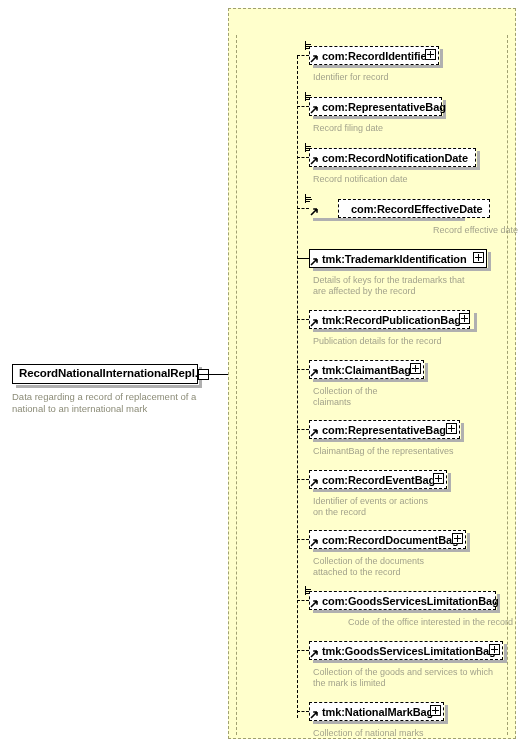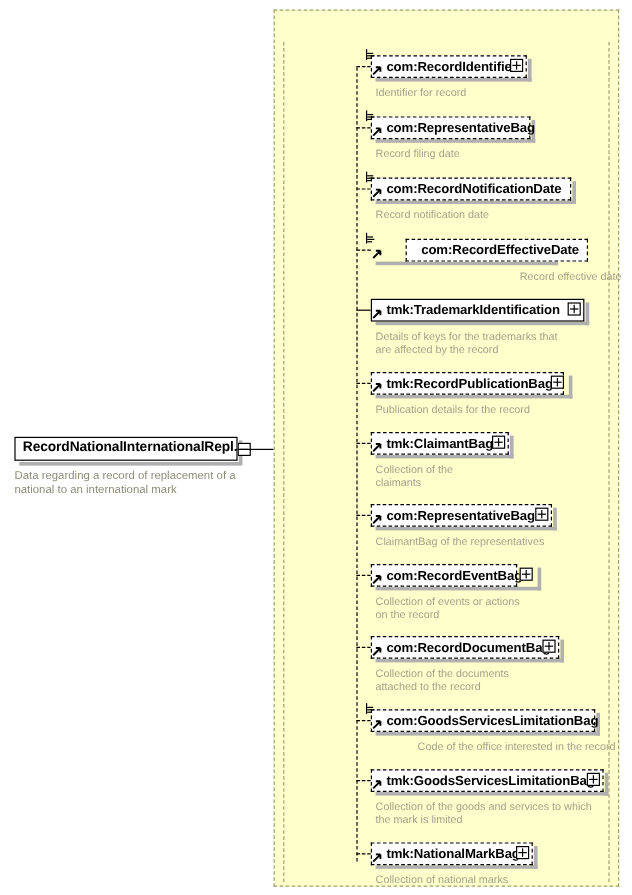--- a/index.html
+++ b/index.html
@@ -376,34 +376,34 @@
         <div class="expand-box node-plus" style="left: 137px;">
           <span class="bar-h"></span>
           <span class="bar-v"></span>
         </div>
       </div>
       <div class="node-desc" style="left: 84px; top: 437px; width: 205px;">ClaimantBag of the representatives</div>
       <div class="tree-branch" style="top: 470px;"></div>
       <div class="node" style="left: 80px; top: 461px; width: 144px;">
         <div class="node-shadow" style="width: 138px;"></div>
         <div class="node-shadow-r" style="left: 139px;"></div>
-        <div class="node-box" style="width: 122px;">
+        <div class="node-box" style="width: 138px;">
           <span class="node-label">com:RecordEventBag</span>
         </div>
         <span class="arrow-icon">
           <svg width="9" height="9" viewBox="0 0 9 9">
             <path d="M1 8 L7 2 M7 2 L3.2 2 M7 2 L7 5.8" stroke="#000" stroke-width="1.6" fill="none"></path>
           </svg>
         </span>
         <div class="expand-box node-plus" style="left: 124px;">
           <span class="bar-h"></span>
           <span class="bar-v"></span>
         </div>
       </div>
-      <div class="node-desc" style="left: 84px; top: 487px; width: 205px;">Collection of events or actions
+      <div class="node-desc" style="left: 84px; top: 487px; width: 205px;">Identifier of events or actions
 on the record</div>
       <div class="tree-branch" style="top: 530px;"></div>
       <div class="node" style="left: 80px; top: 521px; width: 163px;">
         <div class="node-shadow" style="width: 157px;"></div>
         <div class="node-shadow-r" style="left: 158px;"></div>
         <div class="node-box" style="width: 157px;">
           <span class="node-label">com:RecordDocumentBag</span>
         </div>
         <span class="arrow-icon">
           <svg width="9" height="9" viewBox="0 0 9 9">

